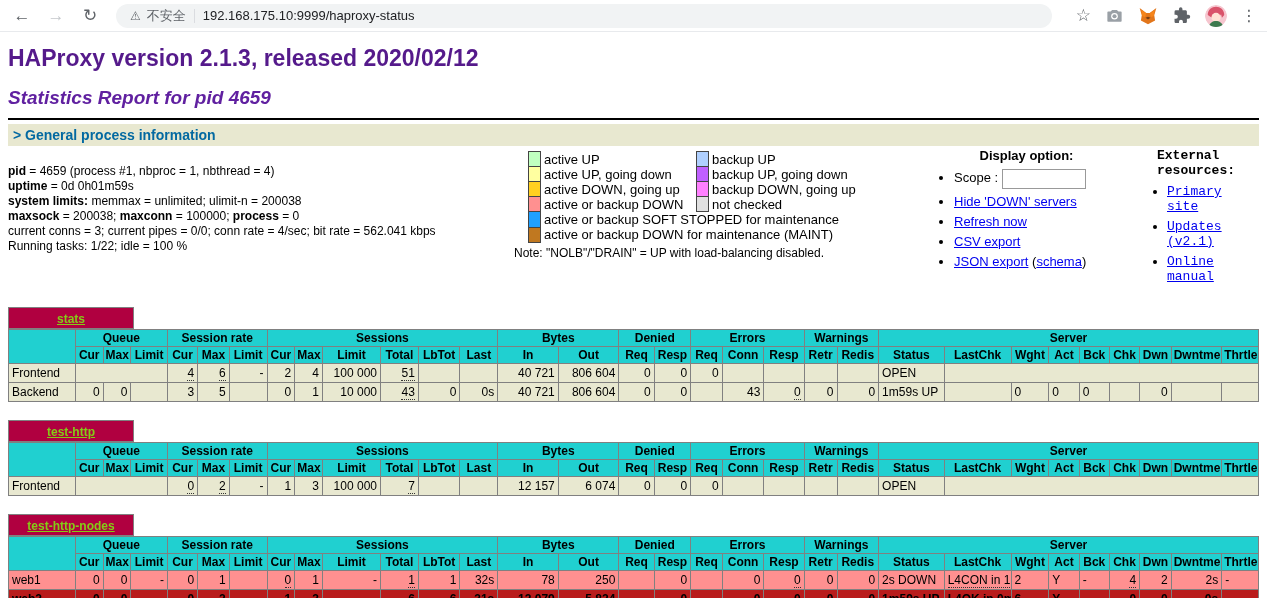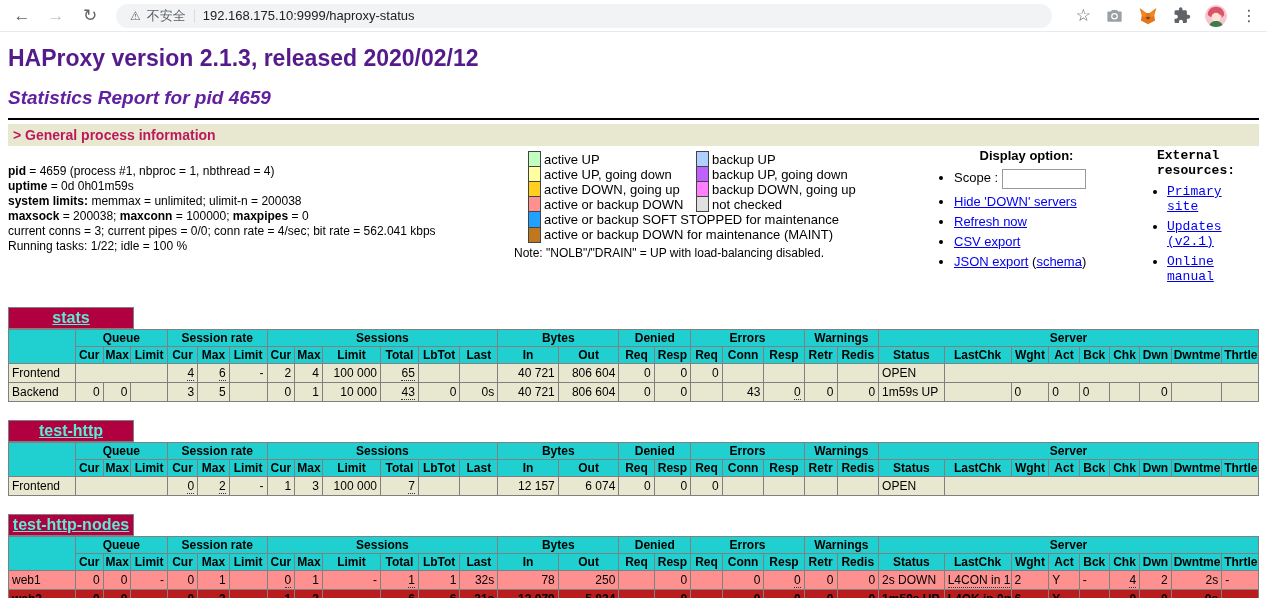--- a/index.html
+++ b/index.html
@@ -19,21 +19,21 @@
   .ricon svg { display:block; }
   .star { font-size:17px; }
   .menudots { font-size:16px; letter-spacing:0; }
   .avatar-wrap { width:22px; height:22px; border-radius:50%; overflow:hidden; }
 
   
   .page { margin:0 8px; }
   h1 { font-size:23px; color:#551a8b; margin:13px 0 0 0; font-weight:bold; }
   h2 { font-size:19px; color:#6020a0; font-style:italic; margin:15px 0 9px 0; font-weight:bold; }
   hr.blackline { border:none; border-top:2px solid #000; margin:0; }
-  h3.secbar { background:#e8e8d0; color:#be185d; font-size:14px; font-weight:bold; margin:4px 0 0 0; padding:3px 5px; }
+  h3.secbar { background:#e8e8d0; color:#0369a1; font-size:14px; font-weight:bold; margin:4px 0 0 0; padding:3px 5px; }
 
   .inforow { display:flex; align-items:flex-start; margin:2px 0 6px 0; }
   .procinfo { width:520px; font-size:12px; line-height:15px; margin-top:16px; color:#000; }
   .legendbox { width:392px; font-size:12px; margin-top:3px; }
   .legendbox table { border-collapse:collapse; }
   td.lsw { width:12px; min-width:12px; height:15px; border:1px solid #444; padding:0; }
   td.llab { padding:0 3px; font-size:13px; white-space:nowrap; }
   .legendbox tr td:nth-child(2) { min-width:156px; }
   .lnote { margin-top:3px; font-size:12px; margin-left:-14px; white-space:nowrap; }
 
@@ -43,21 +43,21 @@
   .dispopt li, .extres li { margin-bottom:5px; font-size:13px; }
   a.blu { color:#0000ee; text-decoration:underline; cursor:pointer; }
   .scopein { width:84px; height:20px; border:1px solid #999; font-size:12px; margin-left:4px; vertical-align:middle; }
   .extres { flex:1; font-size:13px;font-family:Liberation Mono, monospace; }
   .extres .hdr { text-align:left; padding-left:24px; }
 
   
   .sect { margin-top:18px; }
   table.ttl { border-collapse:collapse; width:100%; }
   th.pxname { background:#b00040; width:10%; border:1px solid #808080; padding:1px 2px; text-align:center; }
-  th.pxname a { color:#5eead4; font-weight:bold; font-size:16px; text-decoration:underline; cursor:pointer; }
+  th.pxname a { color:#84cc16; font-weight:bold; font-size:12px; text-decoration:underline; cursor:pointer; }
   th.eth { border:none; background:transparent; }
   table.tbl { border-collapse:collapse; width:100%; table-layout:fixed; border:1px solid #555; }
   table.tbl th { background:#20d0d0; border:1px solid #808080; font-size:12px; padding:1px 2px; font-weight:bold; text-align:center; color:#000; white-space:nowrap; overflow:hidden; }
   table.tbl td { border:1px solid #808080; font-size:12px; padding:2px 3px; height:19px; white-space:nowrap; overflow:hidden; color:#000; }
   td.nu { text-align:right; }
   td.ac { }
   span.u { border-bottom:1px dotted #333; }
   tr.frontend td, tr.backend td { background:#e8e8d0; }
   tr.active_down td { background:#ff9090; }
   tr.active_up td { background:#b91c1c;font-weight:bold; }
@@ -111,21 +111,21 @@
   <h1>HAProxy version 2.1.3, released 2020/02/12</h1>
   <h2>Statistics Report for pid 4659</h2>
   <hr class="blackline">
   <h3 class="secbar">&gt; General process information</h3>
 
   <div class="inforow">
     <div class="procinfo">
       <div><b>pid</b><span> = 4659 (process #1, nbproc = 1, nbthread = 4)</span></div>
       <div><b>uptime</b><span> = 0d 0h01m59s</span></div>
       <div><b>system limits:</b><span> memmax = unlimited; ulimit-n = 200038</span></div>
-      <div><b>maxsock</b><span> = 200038; </span><b>maxconn</b><span> = 100000; </span><b>maxpipes</b><span> = 0</span></div>
+      <div><b>maxsock</b><span> = 200038; </span><b>maxconn</b><span> = 100000; </span><b>process</b><span> = 0</span></div>
       <div>current conns = 3; current pipes = 0/0; conn rate = 4/sec; bit rate = 562.041 kbps</div>
       <div>Running tasks: 1/22; idle = 100 %</div>
     </div>
 
     <div class="legendbox">
       <table>
           <tbody id="legend-body">
             <tr>
               <td class="lsw" style="background: rgb(192, 255, 192);"></td>
               <td class="llab">active UP</td>
@@ -274,21 +274,21 @@
             </tr>
             <tr class="frontend">
               <td class="ac">Frontend</td>
               <td colspan="3" class="nu"></td>
               <td class="nu"><span class="u">4</span></td>
               <td class="nu"><span class="u">6</span></td>
               <td class="nu">-</td>
               <td class="nu">2</td>
               <td class="nu">4</td>
               <td class="nu">100 000</td>
-              <td class="nu"><span class="u">65</span></td>
+              <td class="nu"><span class="u">51</span></td>
               <td class="nu"></td>
               <td class="nu"></td>
               <td class="nu">40 721</td>
               <td class="nu">806 604</td>
               <td class="nu">0</td>
               <td class="nu">0</td>
               <td class="nu">0</td>
               <td class="nu"></td>
               <td class="nu"></td>
               <td class="nu"></td>

